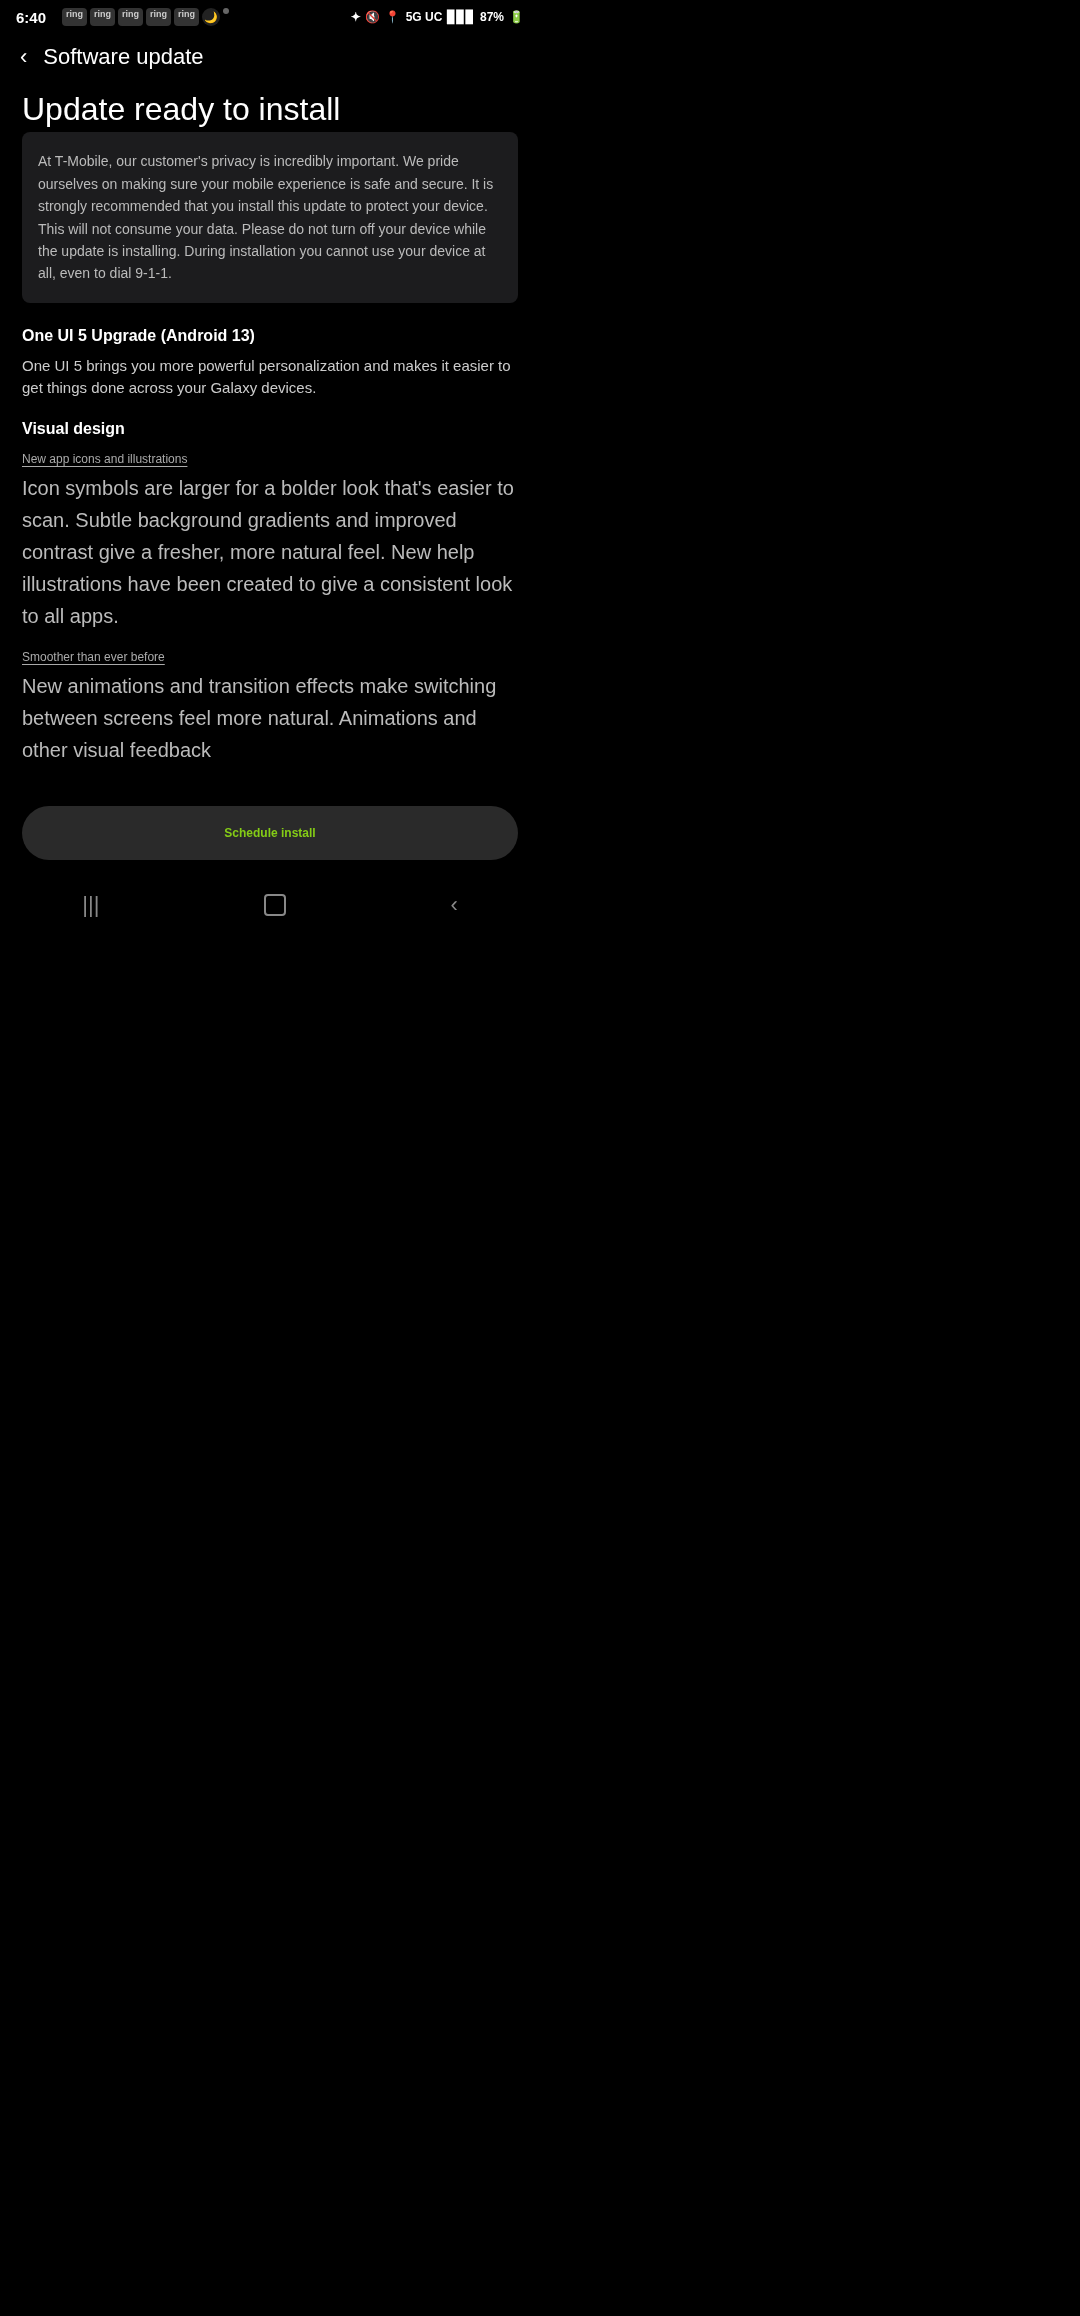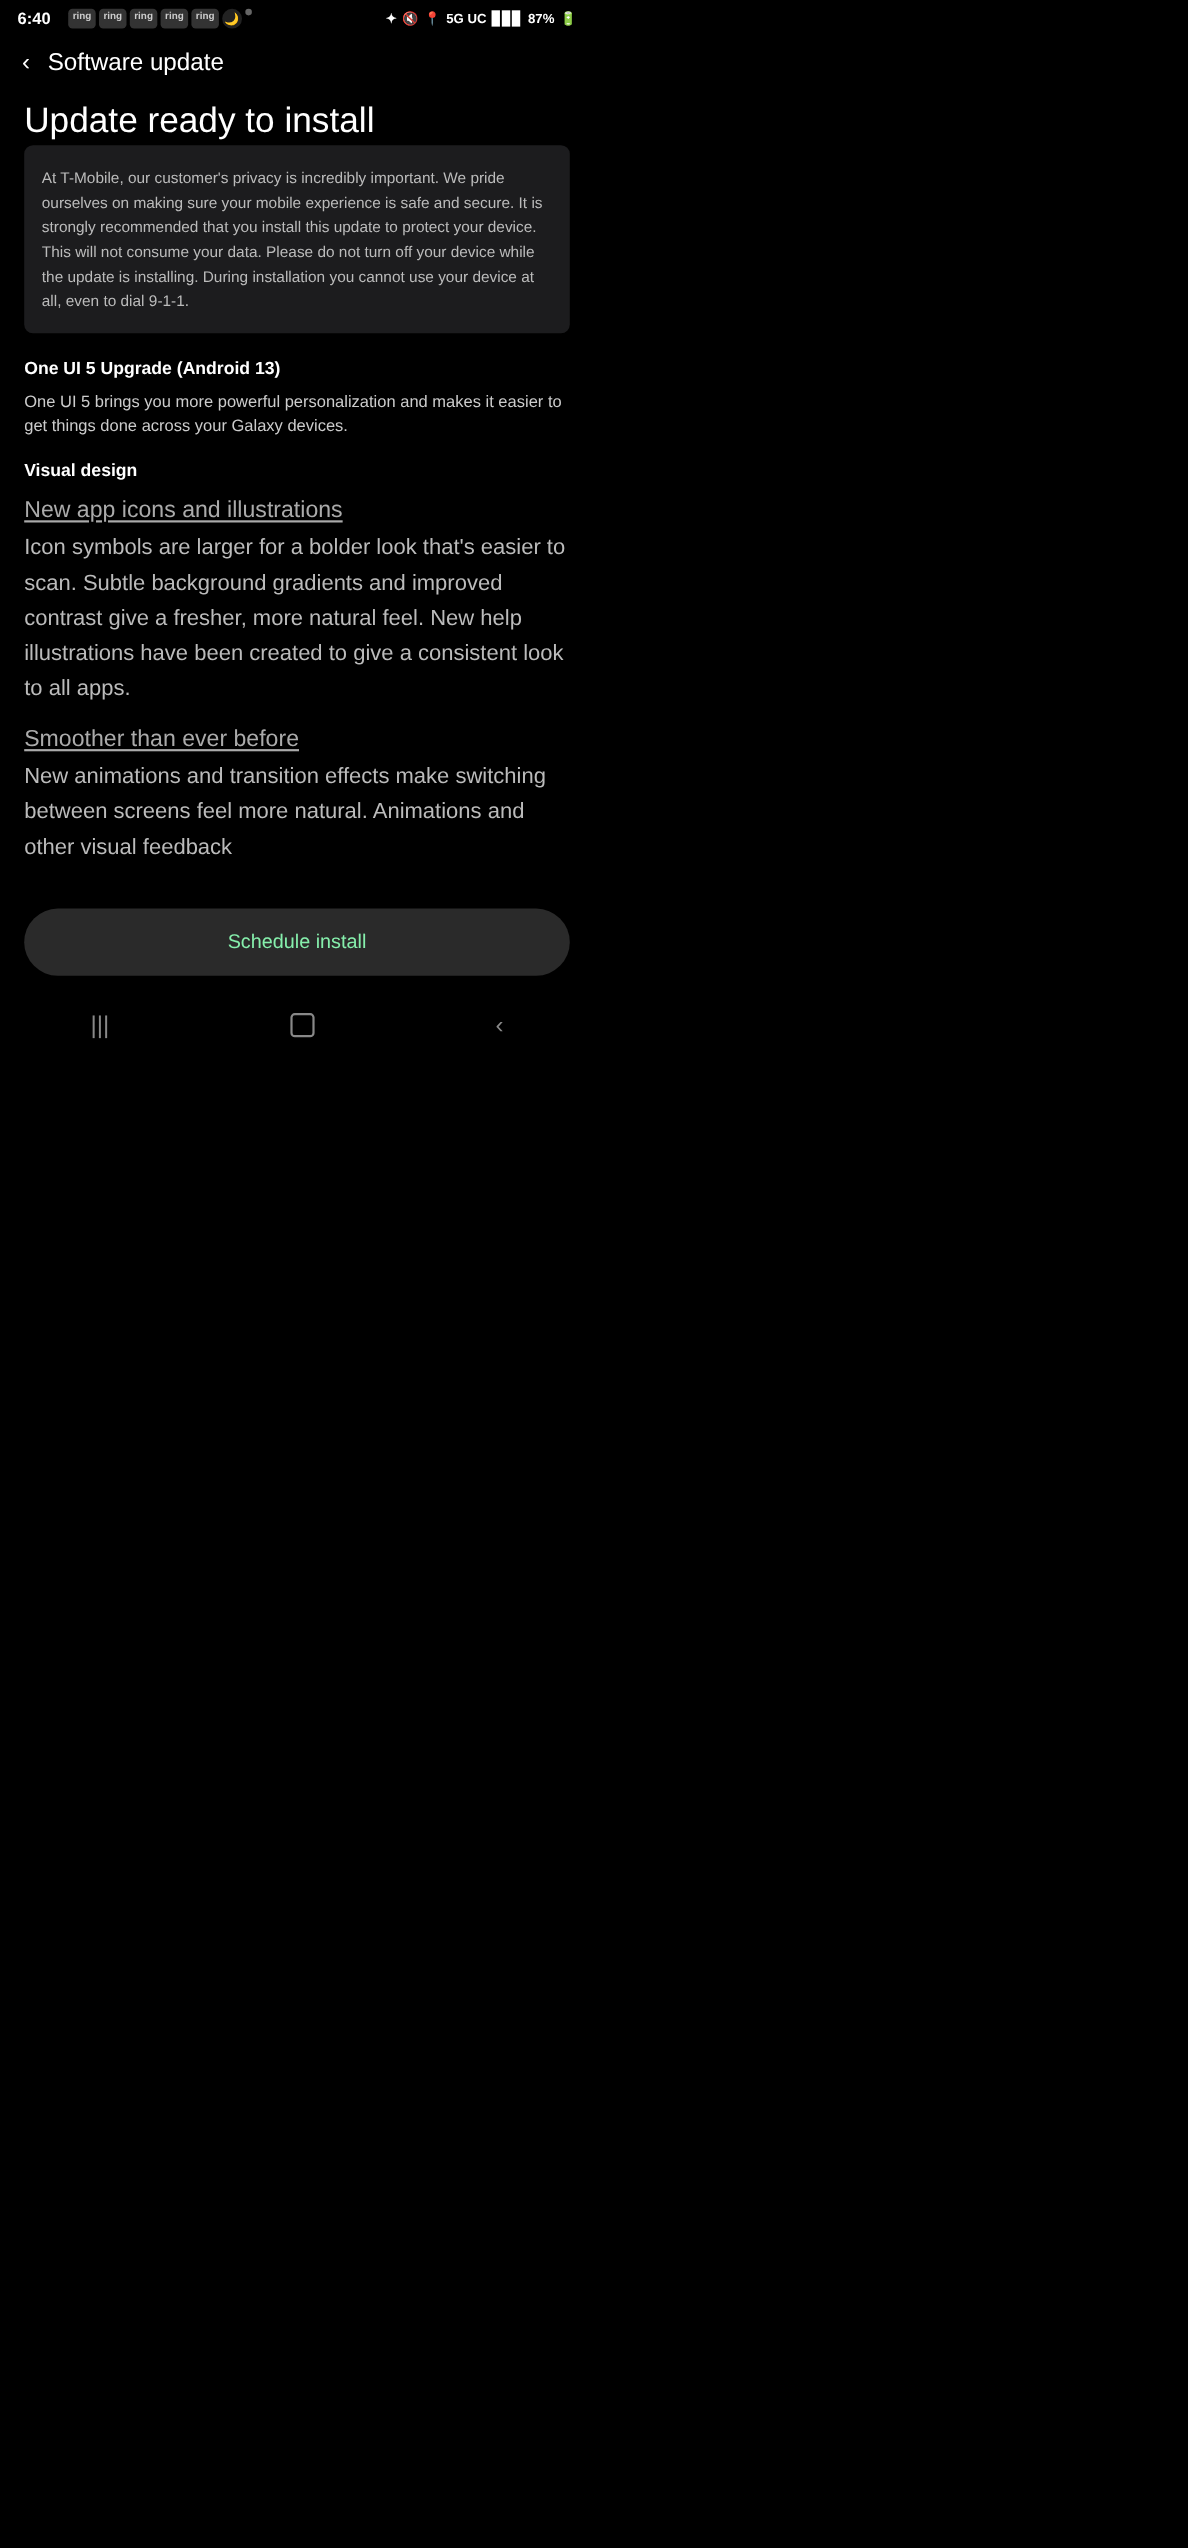--- a/index.html
+++ b/index.html
@@ -251,21 +251,21 @@
       font-size: 16px;
       font-weight: 600;
       margin-bottom: 14px;
       color: #fff;
     }
 
     .feature-item {
       margin-bottom: 18px;
     }
     .feature-link {
-      font-size: 21px;
+      font-size: 12px;
       color: #aaa;
       text-decoration: underline;
       text-underline-offset: 3px;
       margin-bottom: 6px;
       display: block;
     }
     .feature-desc {
       font-size: 20px;
       color: #bbb;
       line-height: 1.6;
@@ -277,23 +277,23 @@
       display: flex;
       flex-direction: column;
       gap: 14px;
       background: #000;
     }
 
     .schedule-btn {
       background: #2a2a2a;
       border: none;
       border-radius: 50px;
-      color: #86efac;
-      font-size: 18px;
-      font-weight: 400;
+      color: #84cc16;
+      font-size: 12px;
+      font-weight: 700;
       padding: 20px;
       width: 100%;
       cursor: pointer;
       text-align: center;
     }
 
     .install-btn {
       background: linear-gradient(135deg, #5bb8d4, #4aaac8);
       border: none;
       border-radius: 50px;

